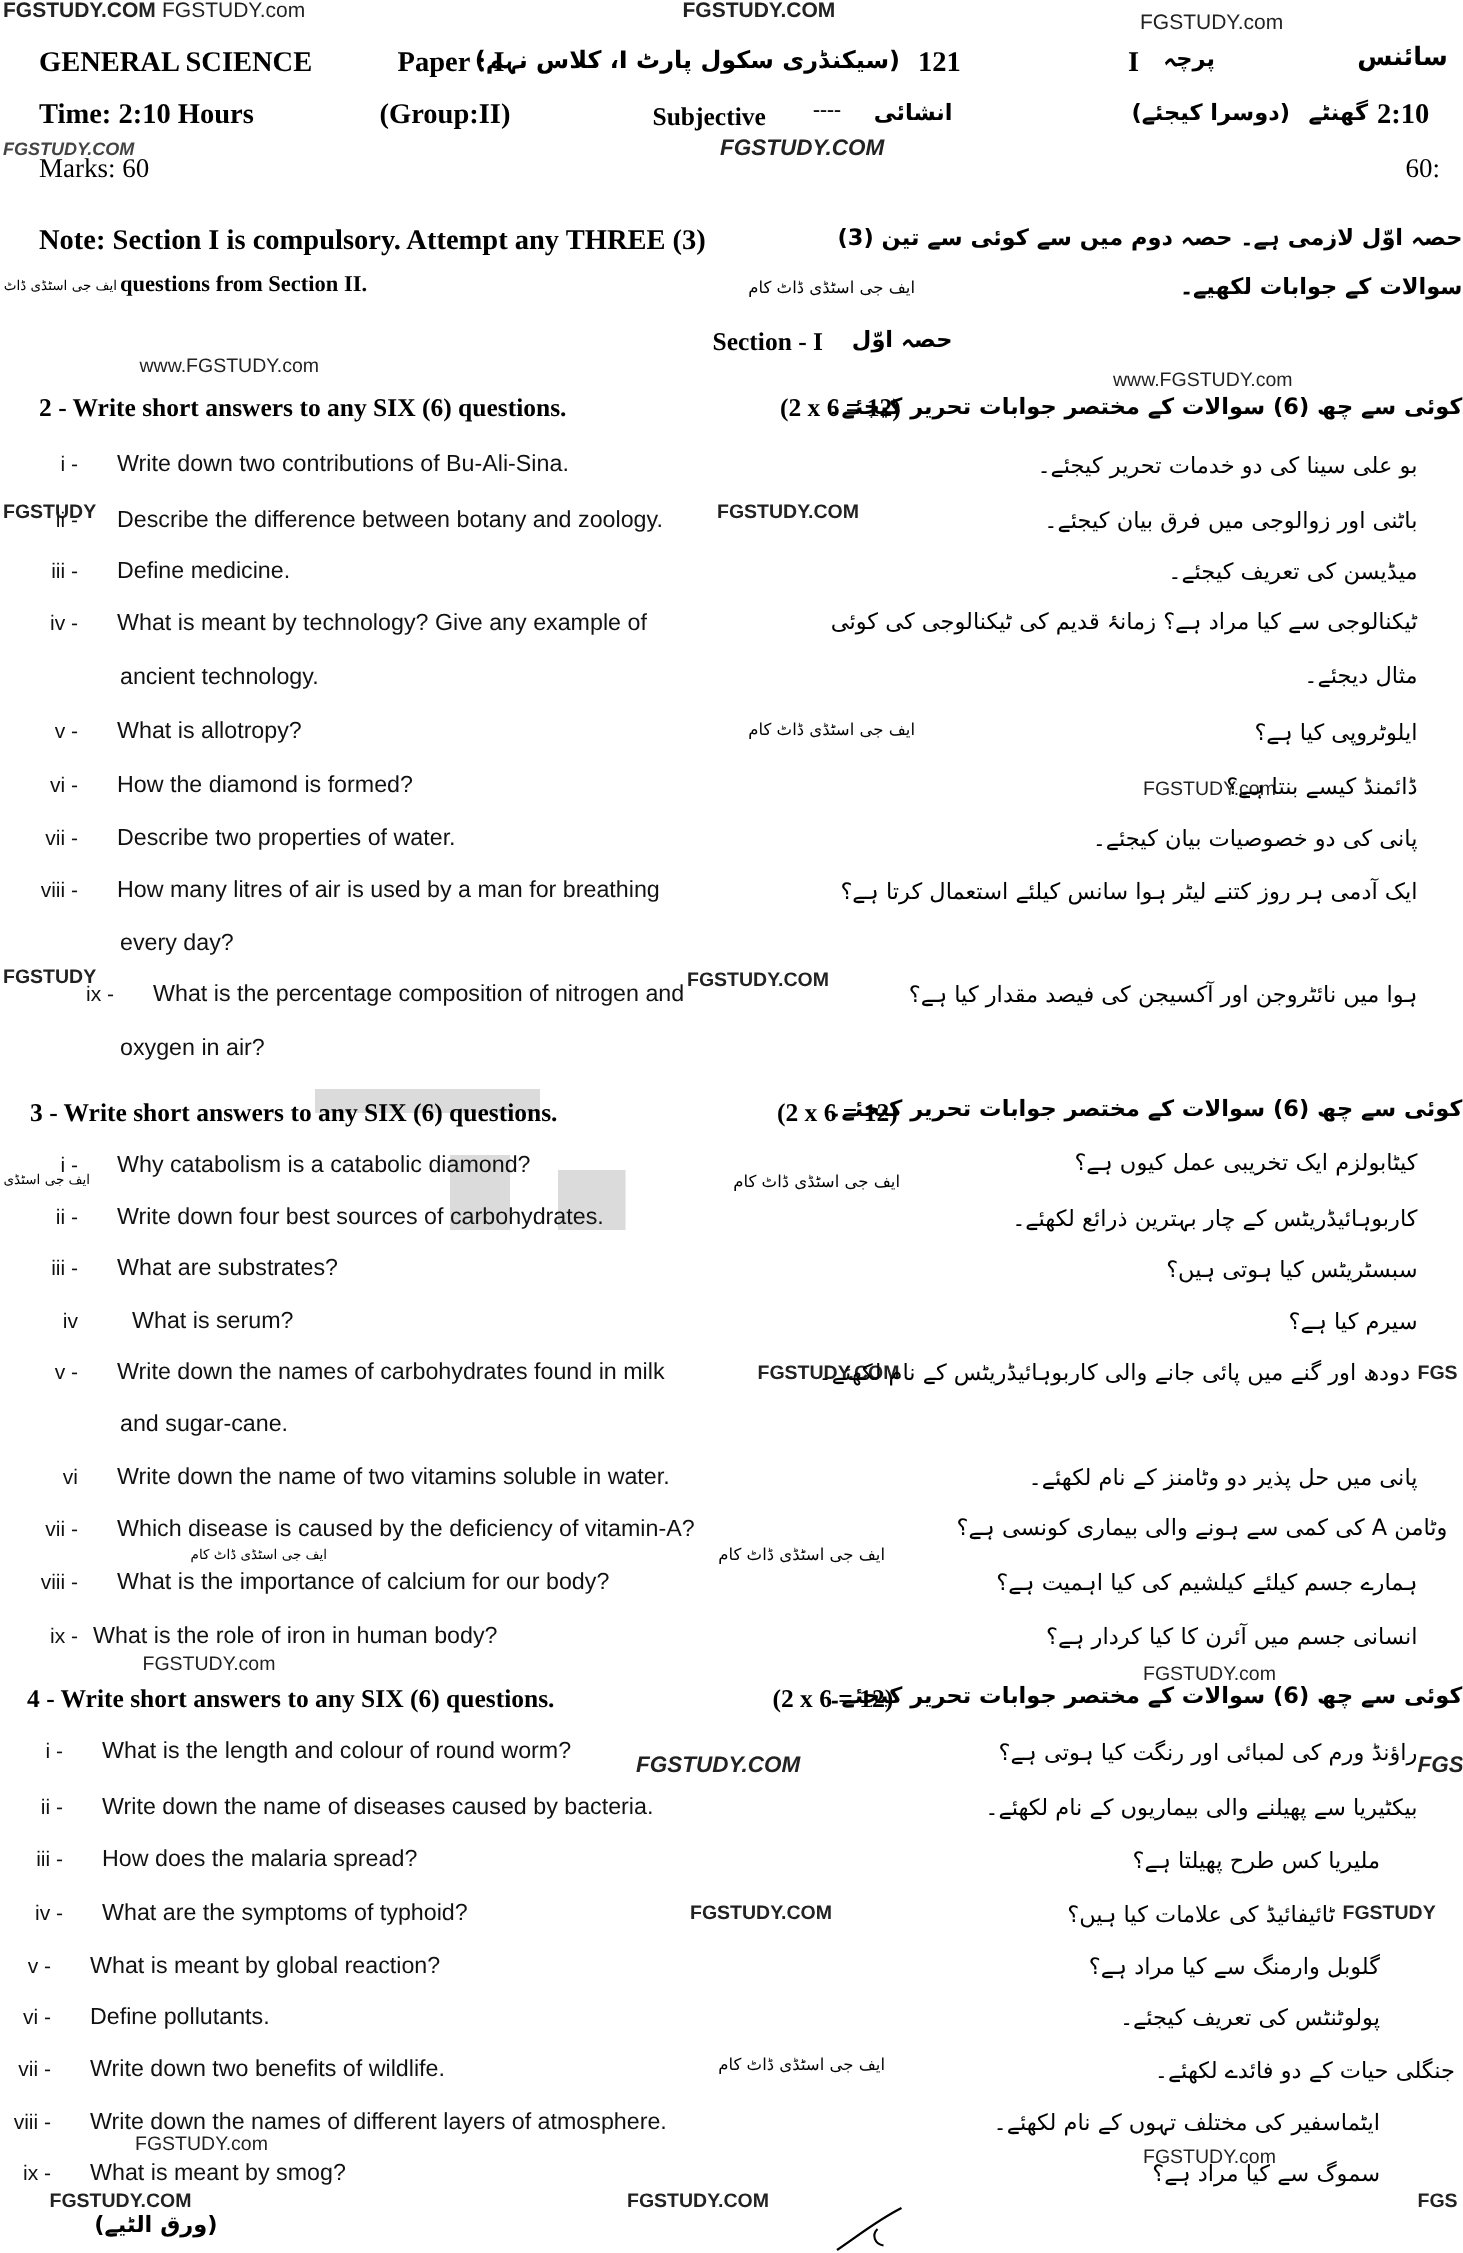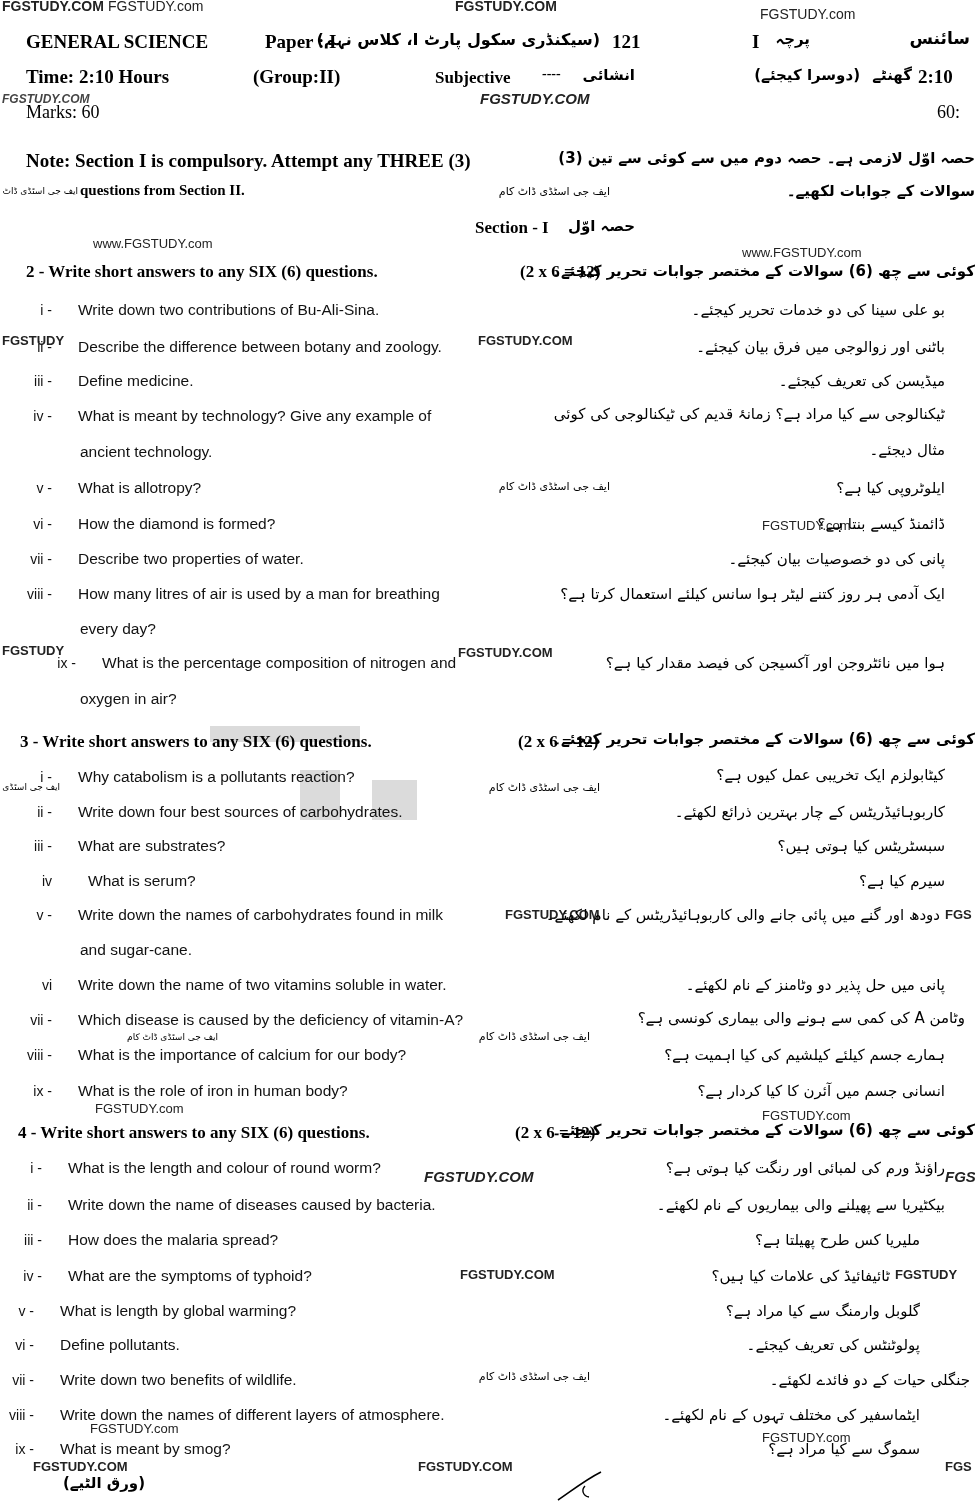--- a/index.html
+++ b/index.html
@@ -25,21 +25,21 @@
 <div class="abs wm" style="left:108px;top:-2px;font-size:14px;">FGSTUDY.com</div>
 <div class="abs wm wm-bold" style="left:455px;top:-2px;font-size:14px;">FGSTUDY.COM</div>
 <div class="abs wm" style="left:760px;top:6px;font-size:14px;">FGSTUDY.com</div>
 
 <div class="abs serif hdr" style="left:26px;top:31px;">GENERAL SCIENCE</div>
 <div class="abs serif hdr" style="left:265px;top:31px;">Paper : I</div>
 <div class="abs urdu" style="left:410px;top:30px;width:190px;font-size:16px;font-weight:bold;">(سیکنڈری سکول پارٹ I، کلاس نہم)</div>
 <div class="abs serif hdr" style="left:612px;top:31px;">121</div>
 <div class="abs serif hdr" style="left:752px;top:31px;">I</div>
 <div class="abs urdu" style="left:770px;top:30px;width:40px;font-weight:bold;">پرچہ</div>
-<div class="abs urdu" style="left:900px;top:28px;width:70px;font-weight:bold;font-size:17px;">سائنس</div>
+<div class="abs urdu" style="left:900px;top:28px;width:70px;font-weight:bold;font-size:17px;text-align:center;">سائنس</div>
 
 <div class="abs serif hdr" style="left:26px;top:66px;">Time: 2:10 Hours</div>
 <div class="abs serif hdr" style="left:253px;top:66px;">(Group:II)</div>
 <div class="abs serif" style="left:435px;top:68px;font-size:17px;">Subjective</div>
 <div class="abs serif" style="left:542px;top:66px;font-size:14px;">----</div>
 <div class="abs urdu" style="left:585px;top:66px;width:50px;font-weight:bold;">انشائی</div>
 <div class="abs urdu" style="left:750px;top:66px;width:110px;font-weight:bold;">(دوسرا کیجئے)</div>
 <div class="abs urdu" style="left:862px;top:66px;width:50px;font-weight:bold;">گھنٹے</div>
 <div class="abs serif hdr" style="left:918px;top:66px;">2:10</div>
 
@@ -103,21 +103,21 @@
 <div class="abs urdu" style="left:560px;top:654px;width:385px;">ہوا میں نائٹروجن اور آکسیجن کی فیصد مقدار کیا ہے؟</div>
 <div class="abs q" style="left:80px;top:690px;">oxygen in air?</div>
 
 <div class="grey-smudge" style="left:210px;top:726px;width:150px;height:16px;"></div>
 <div class="grey-smudge" style="left:300px;top:770px;width:40px;height:50px;"></div>
 <div class="grey-smudge" style="left:372px;top:780px;width:45px;height:40px;"></div>
 <div class="abs serif qhead" style="left:20px;top:732px;">3 - Write short answers to any SIX (6) questions.</div>
 <div class="abs serif qhead" style="left:518px;top:732px;">(2 x 6 = 12)</div>
 <div class="abs urdu" style="left:618px;top:730px;width:357px;font-weight:bold;">کوئی سے چھ (6) سوالات کے مختصر جوابات تحریر کیجئے۔</div>
 
-<div class="abs q" style="left:0;top:768px;"><span class="num">i -</span><span class="qtext" style="margin-left:26px">Why catabolism is a pollutants reaction?</span></div>
+<div class="abs q" style="left:0;top:768px;"><span class="num">i -</span><span class="qtext" style="margin-left:26px">Why catabolism is a catabolic diamond?</span></div>
 <div class="abs urdu" style="left:600px;top:766px;width:345px;">کیٹابولزم ایک تخریبی عمل کیوں ہے؟</div>
 
 <div class="abs urdu" style="left:0px;top:782px;width:60px;font-size:9px;">ایف جی اسٹڈی ڈاٹ کام</div>
 <div class="abs q" style="left:0;top:803px;"><span class="num">ii -</span><span class="qtext" style="margin-left:26px">Write down four best sources of carbohydrates.</span></div>
 <div class="abs urdu" style="left:450px;top:781px;width:150px;font-size:11px;">ایف جی اسٹڈی ڈاٹ کام</div>
 <div class="abs urdu" style="left:600px;top:803px;width:345px;">کاربوہائیڈریٹس کے چار بہترین ذرائع لکھئے۔</div>
 
 <div class="abs q" style="left:0;top:837px;"><span class="num">iii -</span><span class="qtext" style="margin-left:26px">What are substrates?</span></div>
 <div class="abs urdu" style="left:600px;top:837px;width:345px;">سبسٹریٹس کیا ہوتی ہیں؟</div>
 
@@ -134,21 +134,21 @@
 <div class="abs urdu" style="left:600px;top:976px;width:345px;">پانی میں حل پذیر دو وٹامنز کے نام لکھئے۔</div>
 
 <div class="abs q" style="left:0;top:1011px;"><span class="num">vii -</span><span class="qtext" style="margin-left:26px">Which disease is caused by the deficiency of vitamin-A?</span></div>
 <div class="abs urdu" style="left:560px;top:1009px;width:405px;">وٹامن A کی کمی سے ہونے والی بیماری کونسی ہے؟</div>
 
 <div class="abs urdu" style="left:78px;top:1032px;width:140px;font-size:9px;">ایف جی اسٹڈی ڈاٹ کام</div>
 <div class="abs urdu" style="left:440px;top:1030px;width:150px;font-size:11px;">ایف جی اسٹڈی ڈاٹ کام</div>
 <div class="abs q" style="left:0;top:1046px;"><span class="num">viii -</span><span class="qtext" style="margin-left:26px">What is the importance of calcium for our body?</span></div>
 <div class="abs urdu" style="left:600px;top:1046px;width:345px;">ہمارے جسم کیلئے کیلشیم کی کیا اہمیت ہے؟</div>
 
-<div class="abs q" style="left:0;top:1082px;"><span class="num">ix -</span><span class="qtext" style="margin-left:26px">What is the role of iron in human body?</span></div>
+<div class="abs q" style="left:0;top:1082px;"><span class="num">ix -</span><span class="qtext" style="margin-left:10px">What is the role of iron in human body?</span></div>
 <div class="abs urdu" style="left:600px;top:1082px;width:345px;">انسانی جسم میں آئرن کا کیا کردار ہے؟</div>
 <div class="abs wm" style="left:95px;top:1101px;font-size:13px;">FGSTUDY.com</div>
 <div class="abs wm" style="left:762px;top:1108px;font-size:13px;">FGSTUDY.com</div>
 
 <div class="abs serif qhead" style="left:18px;top:1123px;">4 - Write short answers to any SIX (6) questions.</div>
 <div class="abs serif qhead" style="left:515px;top:1123px;">(2 x 6 = 12)</div>
 <div class="abs urdu" style="left:618px;top:1121px;width:357px;font-weight:bold;">کوئی سے چھ (6) سوالات کے مختصر جوابات تحریر کیجئے۔</div>
 
 <div class="abs q" style="left:-10px;top:1159px;"><span class="num">i -</span><span class="qtext" style="margin-left:26px">What is the length and colour of round worm?</span></div>
 <div class="abs wm wm-ital" style="left:424px;top:1168px;font-size:15px;">FGSTUDY.COM</div>
@@ -159,21 +159,21 @@
 <div class="abs urdu" style="left:600px;top:1196px;width:345px;">بیکٹیریا سے پھیلنے والی بیماریوں کے نام لکھئے۔</div>
 
 <div class="abs q" style="left:-10px;top:1231px;"><span class="num">iii -</span><span class="qtext" style="margin-left:26px">How does the malaria spread?</span></div>
 <div class="abs urdu" style="left:600px;top:1231px;width:320px;">ملیریا کس طرح پھیلتا ہے؟</div>
 
 <div class="abs q" style="left:-10px;top:1267px;"><span class="num">iv -</span><span class="qtext" style="margin-left:26px">What are the symptoms of typhoid?</span></div>
 <div class="abs wm wm-bold" style="left:460px;top:1267px;font-size:13px;">FGSTUDY.COM</div>
 <div class="abs urdu" style="left:600px;top:1267px;width:290px;">ٹائیفائیڈ کی علامات کیا ہیں؟</div>
 <div class="abs wm wm-bold" style="left:895px;top:1267px;font-size:13px;">FGSTUDY</div>
 
-<div class="abs q" style="left:-18px;top:1302px;"><span class="num">v -</span><span class="qtext" style="margin-left:26px">What is length by global warming?</span></div>
+<div class="abs q" style="left:-18px;top:1302px;"><span class="num">v -</span><span class="qtext" style="margin-left:26px">What is meant by global reaction?</span></div>
 <div class="abs urdu" style="left:600px;top:1302px;width:320px;">گلوبل وارمنگ سے کیا مراد ہے؟</div>
 
 <div class="abs q" style="left:-18px;top:1336px;"><span class="num">vi -</span><span class="qtext" style="margin-left:26px">Define pollutants.</span></div>
 <div class="abs urdu" style="left:600px;top:1336px;width:320px;">پولوٹنٹس کی تعریف کیجئے۔</div>
 
 <div class="abs q" style="left:-18px;top:1371px;"><span class="num">vii -</span><span class="qtext" style="margin-left:26px">Write down two benefits of wildlife.</span></div>
 <div class="abs urdu" style="left:440px;top:1370px;width:150px;font-size:11px;">ایف جی اسٹڈی ڈاٹ کام</div>
 <div class="abs urdu" style="left:600px;top:1371px;width:370px;">جنگلی حیات کے دو فائدے لکھئے۔</div>
 
 <div class="abs q" style="left:-18px;top:1406px;"><span class="num">viii -</span><span class="qtext" style="margin-left:26px">Write down the names of different layers of atmosphere.</span></div>

